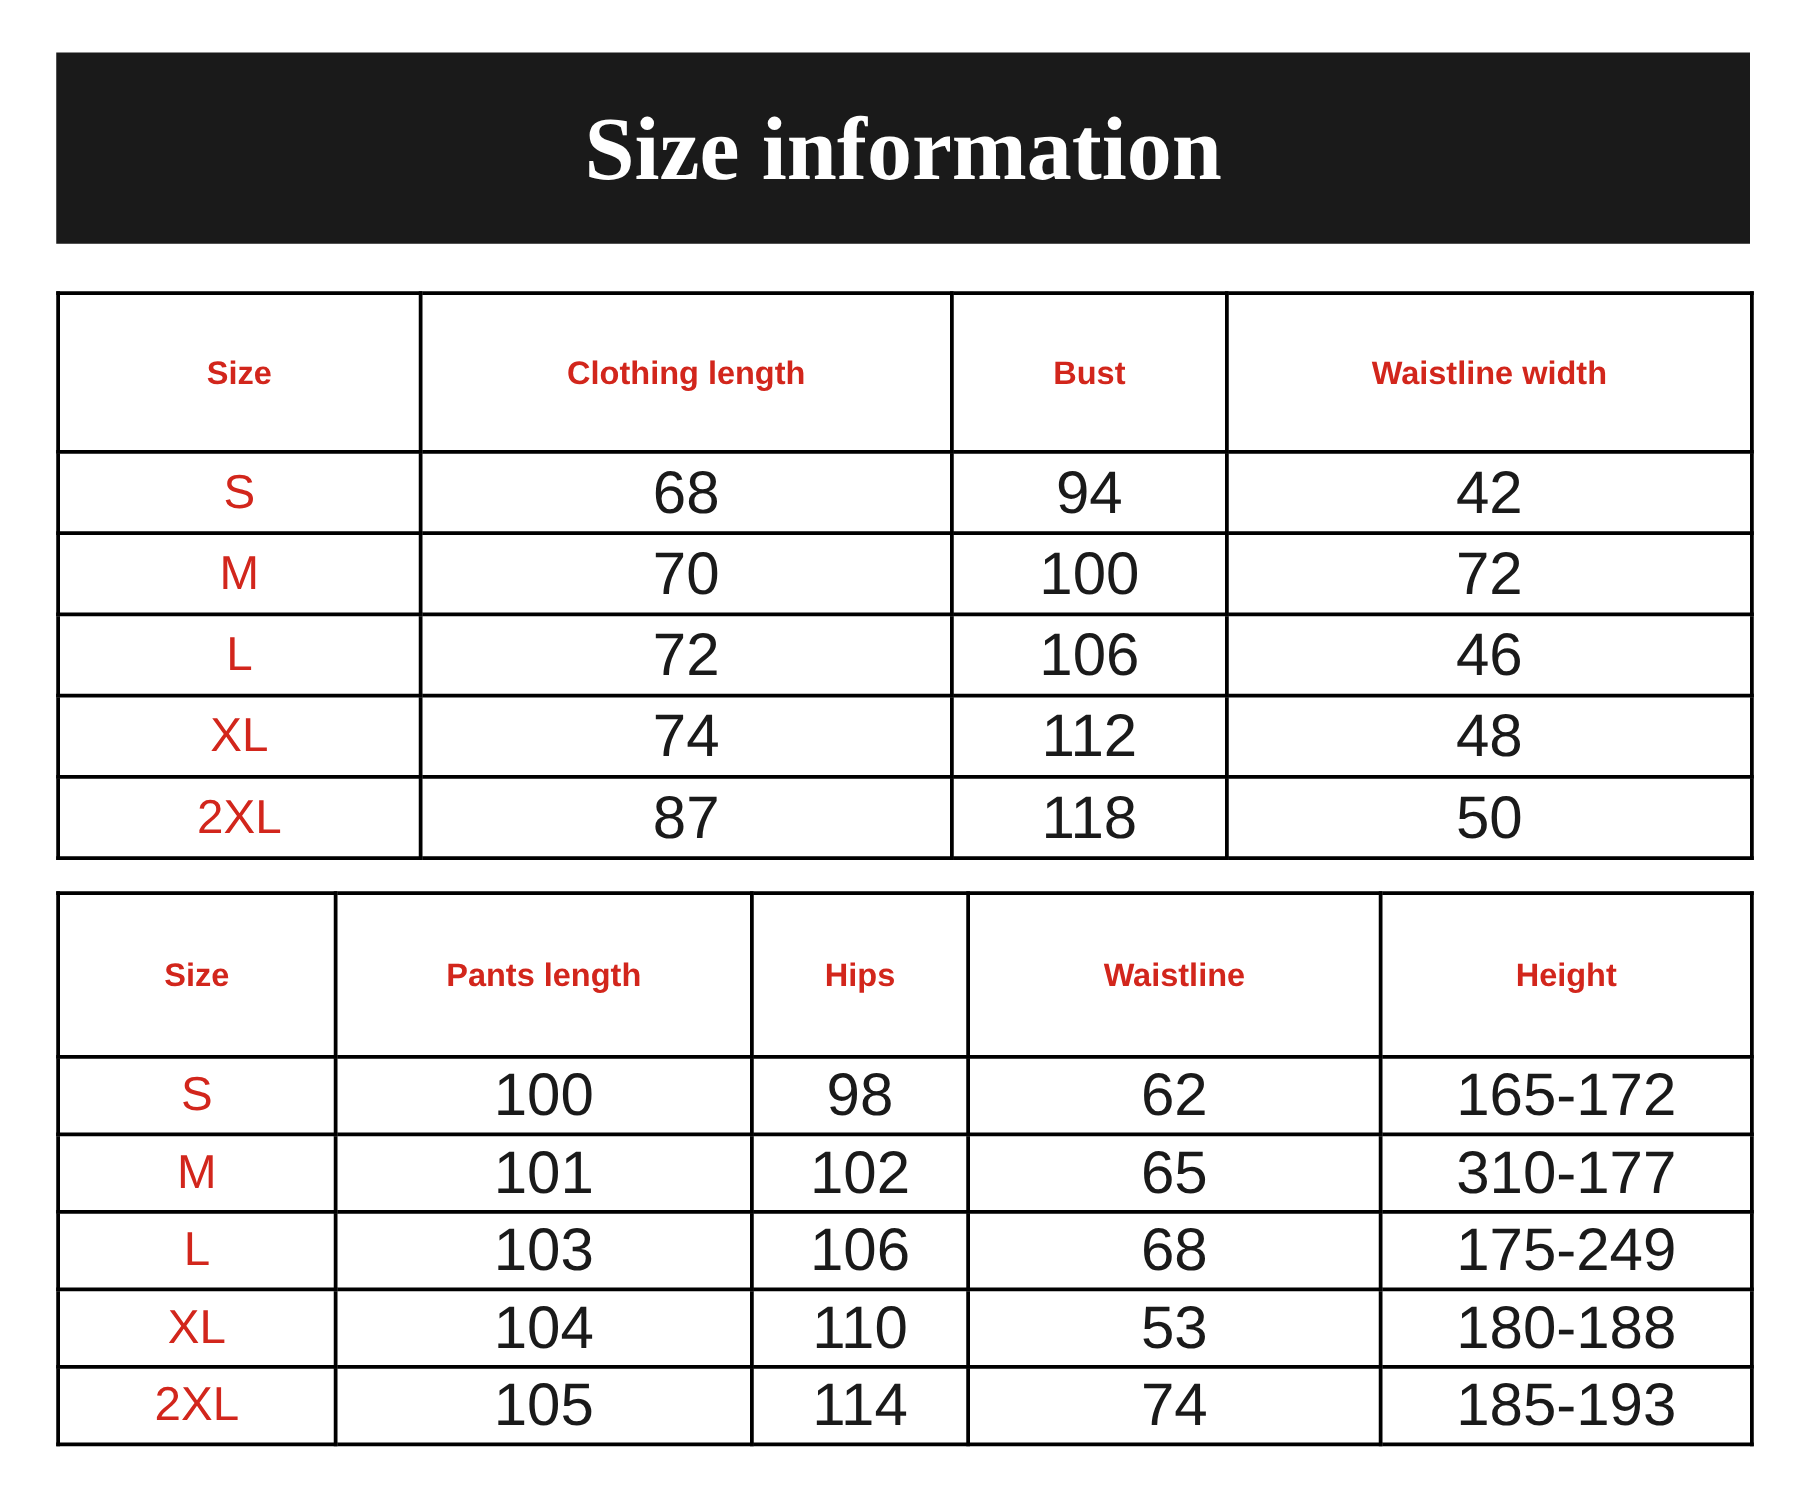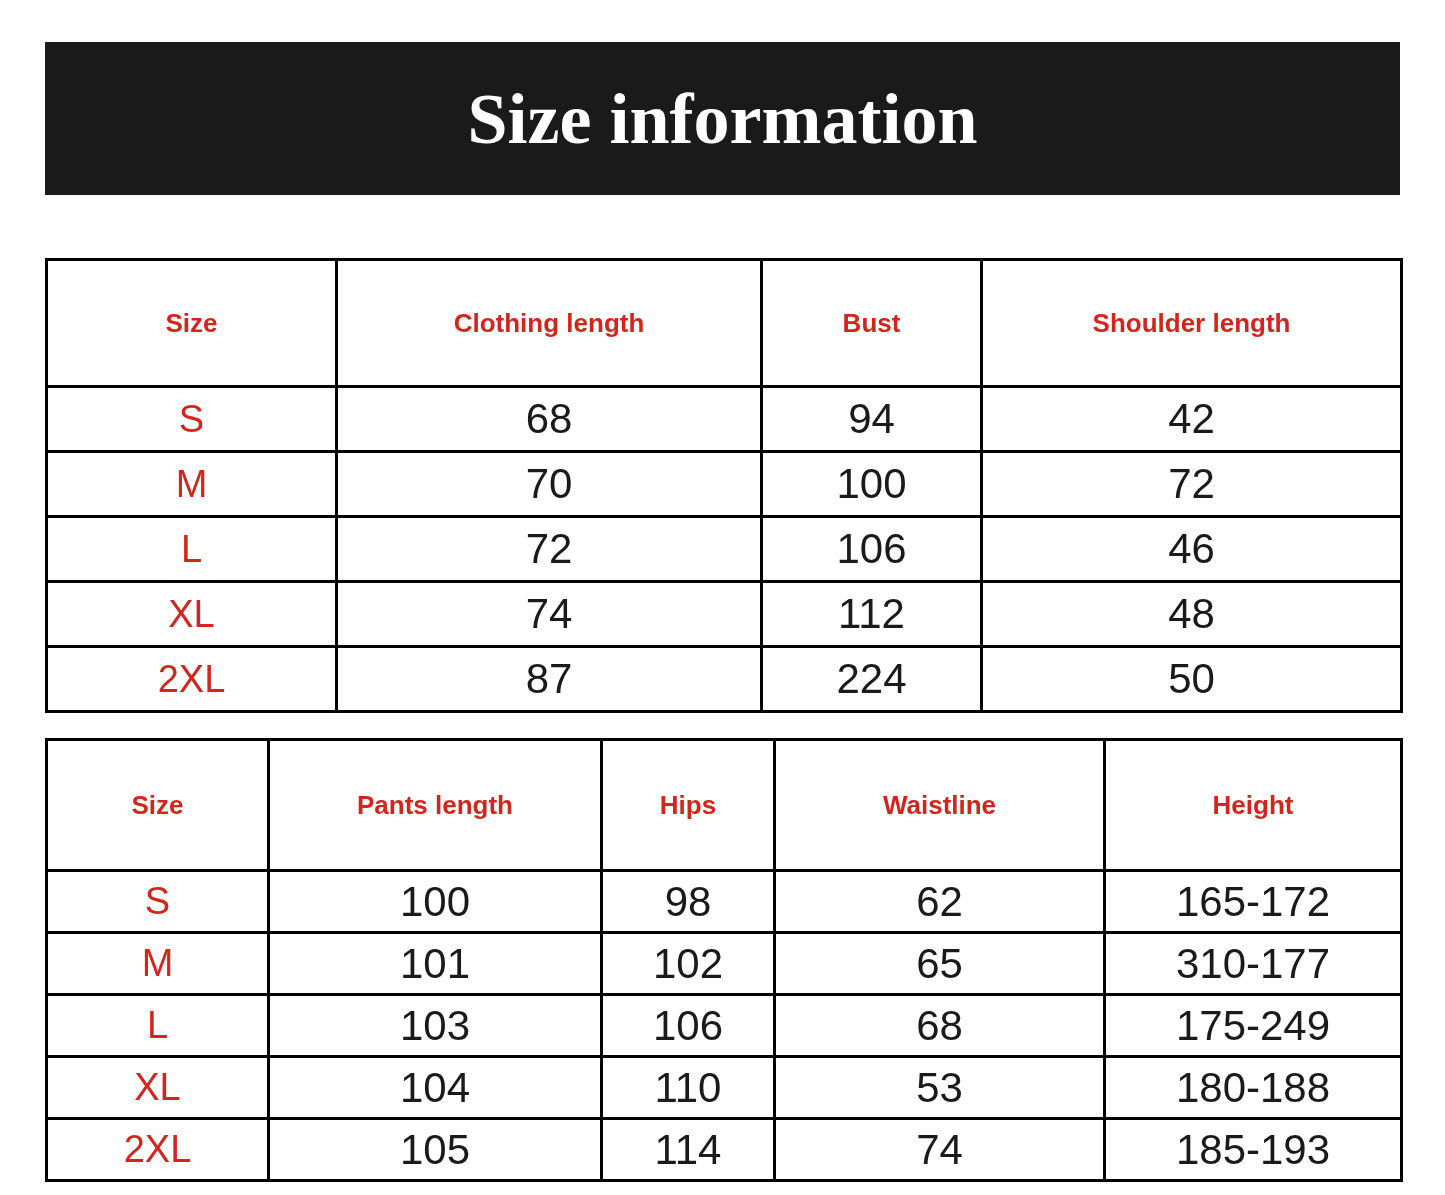--- a/index.html
+++ b/index.html
@@ -45,35 +45,34 @@
   table.size-table {
     position: absolute;
     border-collapse: collapse;
     table-layout: fixed;
     background: #ffffff;
   }
   table.size-table,
   table.size-table th,
   table.size-table td {
     border: 3px solid #000000;
-    margin-top: 25px;
   }
   table.size-table th {
     color: #d2261c;
     font-weight: bold;
     font-size: 26px;
     font-family: "Liberation Sans", sans-serif;
     text-align: center;
     vertical-align: middle;
     padding: 0;
   }
   table.size-table td {
     text-align: center;
     vertical-align: middle;
-    font-size: 42px;
+    font-size: 48px;
     font-family: "Liberation Sans", sans-serif;
     color: #1a1a1a;
     padding: 0;
     font-weight: normal;
   }
   table.size-table td.size-cell {
     color: #d2261c;
     font-size: 38px;
   }
 
@@ -109,21 +108,21 @@
       <col style="width:290px">
       <col style="width:425px">
       <col style="width:220px">
       <col style="width:420px">
     </colgroup>
     <thead>
       <tr>
         <th>Size</th>
         <th>Clothing length</th>
         <th>Bust</th>
-        <th>Shoulder length</th>
+        <th>Waistline width</th>
       </tr>
     </thead>
     <tbody>
       <tr>
         <td class="size-cell">S</td>
         <td>68</td>
         <td>94</td>
         <td>42</td>
       </tr>
       <tr>
@@ -140,21 +139,21 @@
       </tr>
       <tr>
         <td class="size-cell">XL</td>
         <td>74</td>
         <td>112</td>
         <td>48</td>
       </tr>
       <tr>
         <td class="size-cell">2XL</td>
         <td>87</td>
-        <td>224</td>
+        <td>118</td>
         <td>50</td>
       </tr>
     </tbody>
   </table>
 
   <table class="size-table" id="table-bottom">
     <colgroup>
       <col style="width:222px">
       <col style="width:333px">
       <col style="width:173px">

